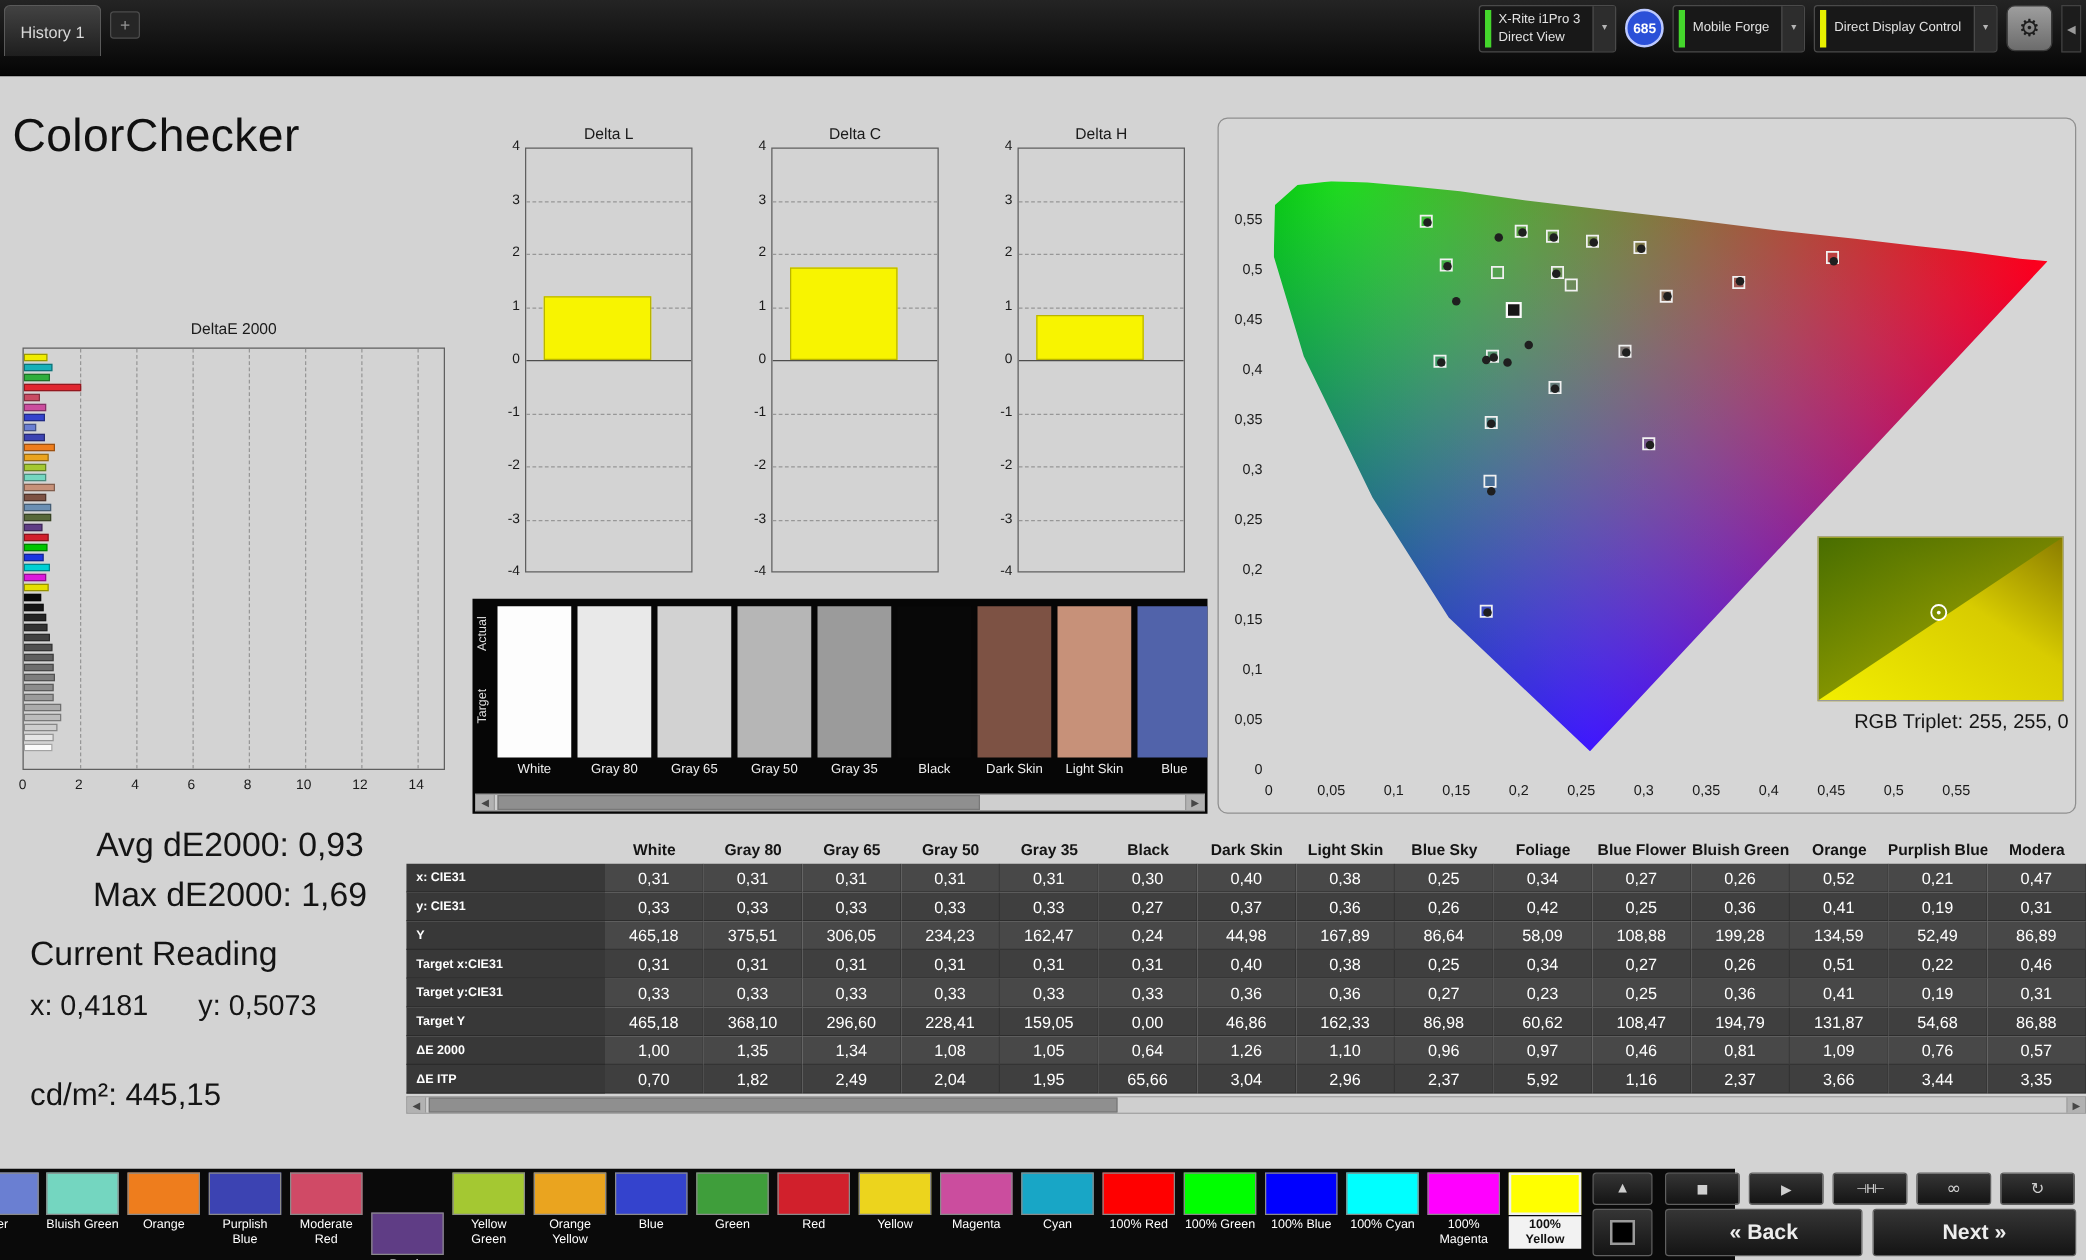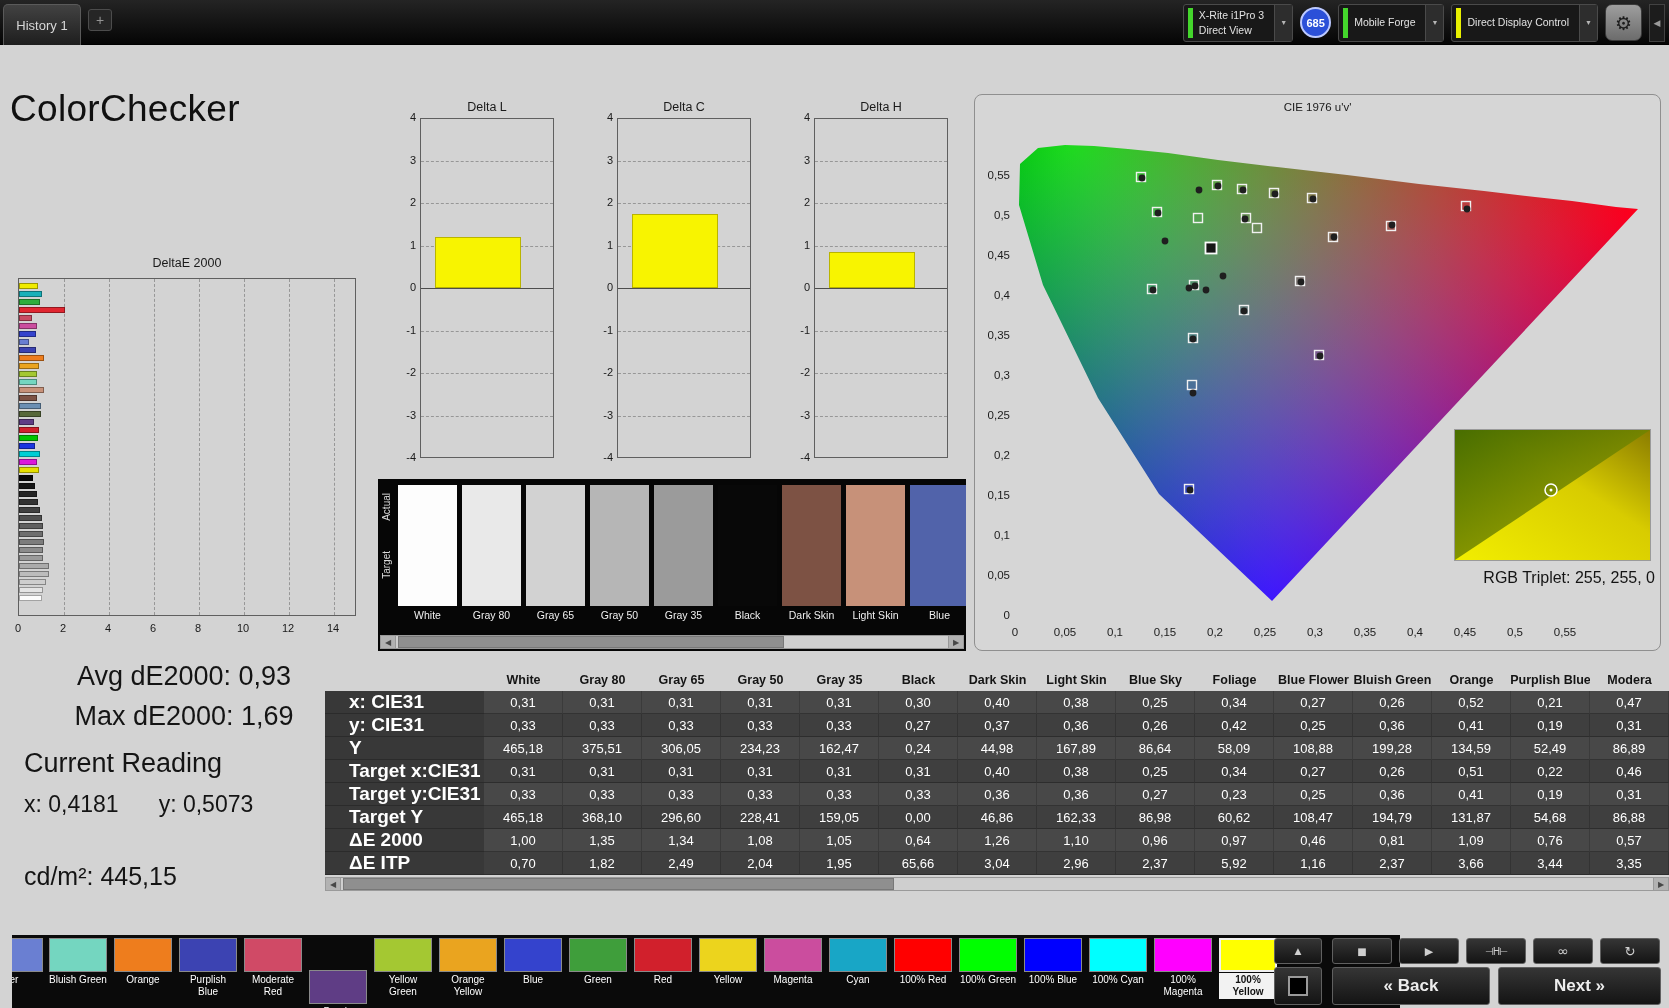--- a/index.html
+++ b/index.html
@@ -1,20 +1,20 @@
 <!DOCTYPE html>
 <html><head>
 <meta charset="utf-8">
 <style>
 *{margin:0;padding:0;box-sizing:border-box}
 html,body{background:#6a6a6a;font-family:"Liberation Sans",sans-serif}
 #screen{position:relative;width:1669px;height:1008px;background:#d3d3d3;overflow:hidden}
 
 
-#topbar{position:absolute;left:0;top:0;width:100%;height:45px;background:linear-gradient(#242424,#050505);border-bottom:1px solid #000}
+#topbar{position:absolute;left:0;top:0;width:100%;height:61px;background:linear-gradient(#242424,#050505);border-bottom:1px solid #000}
 #history-tab{position:absolute;left:3px;top:4px;width:78px;height:41px;background:linear-gradient(#424242,#1e1e1e);border:1px solid #5a5a5a;border-bottom:none;border-radius:5px 5px 0 0;color:#d8d8d8;font-size:13px;display:flex;align-items:center;justify-content:center}
 #add-tab{position:absolute;left:88px;top:9px;width:24px;height:22px;background:#262626;border:1px solid #4c4c4c;border-radius:3px;color:#949494;font-size:14px;display:flex;align-items:center;justify-content:center}
 #topbar-right{position:absolute;right:4px;top:3px;height:39px;display:flex;align-items:center;gap:7px}
 .meter{display:flex;align-items:center;gap:6px;background:#181818;border:1px solid #4a4a4a;border-radius:3px;padding-left:4px;height:38px}
 .mbar{width:5px;height:30px}
 .mtext{color:#e2e2e2;font-size:10.5px;line-height:1.35;white-space:nowrap;padding-right:4px}
 .chev{width:18px;height:36px;background:#2d2d2d;border-left:1px solid #4a4a4a;color:#b5b5b5;font-size:7px;display:flex;align-items:center;justify-content:center}
 #badge{width:31px;height:31px;border-radius:50%;background:#2b50d8;border:2px solid #bcc9ff;color:#fff;font-size:11px;font-weight:bold;display:flex;align-items:center;justify-content:center}
 #gear-btn{width:37px;height:37px;border-radius:7px;background:linear-gradient(#9e9e9e,#6c6c6c);border:1px solid #3a3a3a;color:#1c1c1c;font-size:19px;display:flex;align-items:center;justify-content:center;font-family:"DejaVu Sans",sans-serif}
 #collapse-btn{width:16px;height:38px;background:#1c1c1c;border:1px solid #424242;color:#9a9a9a;font-size:9px;display:flex;align-items:center;justify-content:center}
@@ -69,26 +69,26 @@
 #stat-max{top:701px;font-size:27px;text-align:center}
 #stat-cur{top:748px;font-size:27px}
 #stat-xy{top:791px;font-size:23px}
 #stat-xy .gap{display:inline-block;width:40px}
 #stat-fl{top:829px;font-size:25px}
 #stat-cd{top:862px;font-size:25px}
 
 
 #ck-table{position:absolute;left:325px;top:668px;display:grid;grid-template-columns:159px repeat(15,79px);grid-auto-rows:23px;overflow:hidden}
 .th{font-size:12.5px;font-weight:bold;color:#141414;display:flex;align-items:center;justify-content:center;white-space:nowrap;overflow:hidden}
-.tl{background:#383838;color:#fff;font-weight:bold;font-size:19px;display:flex;align-items:center;padding-left:24px;border-bottom:1px solid #2b2b2b;white-space:nowrap}
+.tl{background:#383838;color:#fff;font-weight:bold;font-size:10px;display:flex;align-items:center;padding-left:8px;border-bottom:1px solid #2b2b2b;white-space:nowrap}
 .td{color:#fff;font-size:13px;display:flex;align-items:center;justify-content:center;border-bottom:1px solid rgba(0,0,0,.28);border-right:1px solid rgba(0,0,0,.18)}
 .row-a{background:#484848}.row-b{background:#3f3f3f}
 
 
-#patch-strip{position:absolute;left:12px;top:935px;width:1388px;height:73px;background:#0a0a0a;overflow:hidden}
+#patch-strip{position:absolute;left:0;top:935px;width:1388px;height:73px;background:#0a0a0a;overflow:hidden}
 .chip{position:absolute;top:3px;width:58px}
 .chip-color{height:34px;border:1px solid #8a8a8a}
 .chip-label{margin-top:1px;color:#fff;font-size:10px;line-height:1.22;text-align:center;min-height:26px;padding-top:1px}
 .chip.sel .chip-color{border:2px solid #f0f0f0}
 .chip.sel .chip-label{background:#f2f2f2;color:#111;font-weight:bold}
 .cbtn{position:absolute;background:linear-gradient(#353535,#141414);border:1px solid #606060;border-radius:3px;color:#cfcfcf;display:flex;align-items:center;justify-content:center;font-family:"DejaVu Sans",sans-serif}
 #btn-up{left:1274px;top:938px;width:48px;height:26px;font-size:9px}
 #pattern-btn{left:1274px;top:967px;width:48px;height:38px}
 #pattern-btn .psq{width:20px;height:20px;background:#000;border:2px solid #9a9a9a}
 #btn-stop{left:1332px;top:938px;width:60px;height:26px;font-size:10px}
@@ -388,21 +388,20 @@
           <text x="240" y="541" text-anchor="middle" font-size="11.5" fill="#1b1b1b">0,2</text>
           <text x="290" y="541" text-anchor="middle" font-size="11.5" fill="#1b1b1b">0,25</text>
           <text x="340" y="541" text-anchor="middle" font-size="11.5" fill="#1b1b1b">0,3</text>
           <text x="390" y="541" text-anchor="middle" font-size="11.5" fill="#1b1b1b">0,35</text>
           <text x="440" y="541" text-anchor="middle" font-size="11.5" fill="#1b1b1b">0,4</text>
           <text x="490" y="541" text-anchor="middle" font-size="11.5" fill="#1b1b1b">0,45</text>
           <text x="540" y="541" text-anchor="middle" font-size="11.5" fill="#1b1b1b">0,5</text>
           <text x="590" y="541" text-anchor="middle" font-size="11.5" fill="#1b1b1b">0,55</text>
         </g>
     </svg>
-    <div id="cie-title">CIE 1976 u'v'</div>
     <div id="rgb-inset">
       <svg width="195" height="130">
         <defs>
           <linearGradient id="iG1" x1="0" y1="1" x2="1" y2="0">
             <stop offset="0" stop-color="#f2ee00"></stop>
               <stop offset="0.6" stop-color="#d8cc00"></stop>
               <stop offset="1" stop-color="#8a7c00"></stop>
           </linearGradient>
           <linearGradient id="iG2" x1="0" y1="0" x2="1" y2="1">
             <stop offset="0" stop-color="#2e5c00"></stop>

